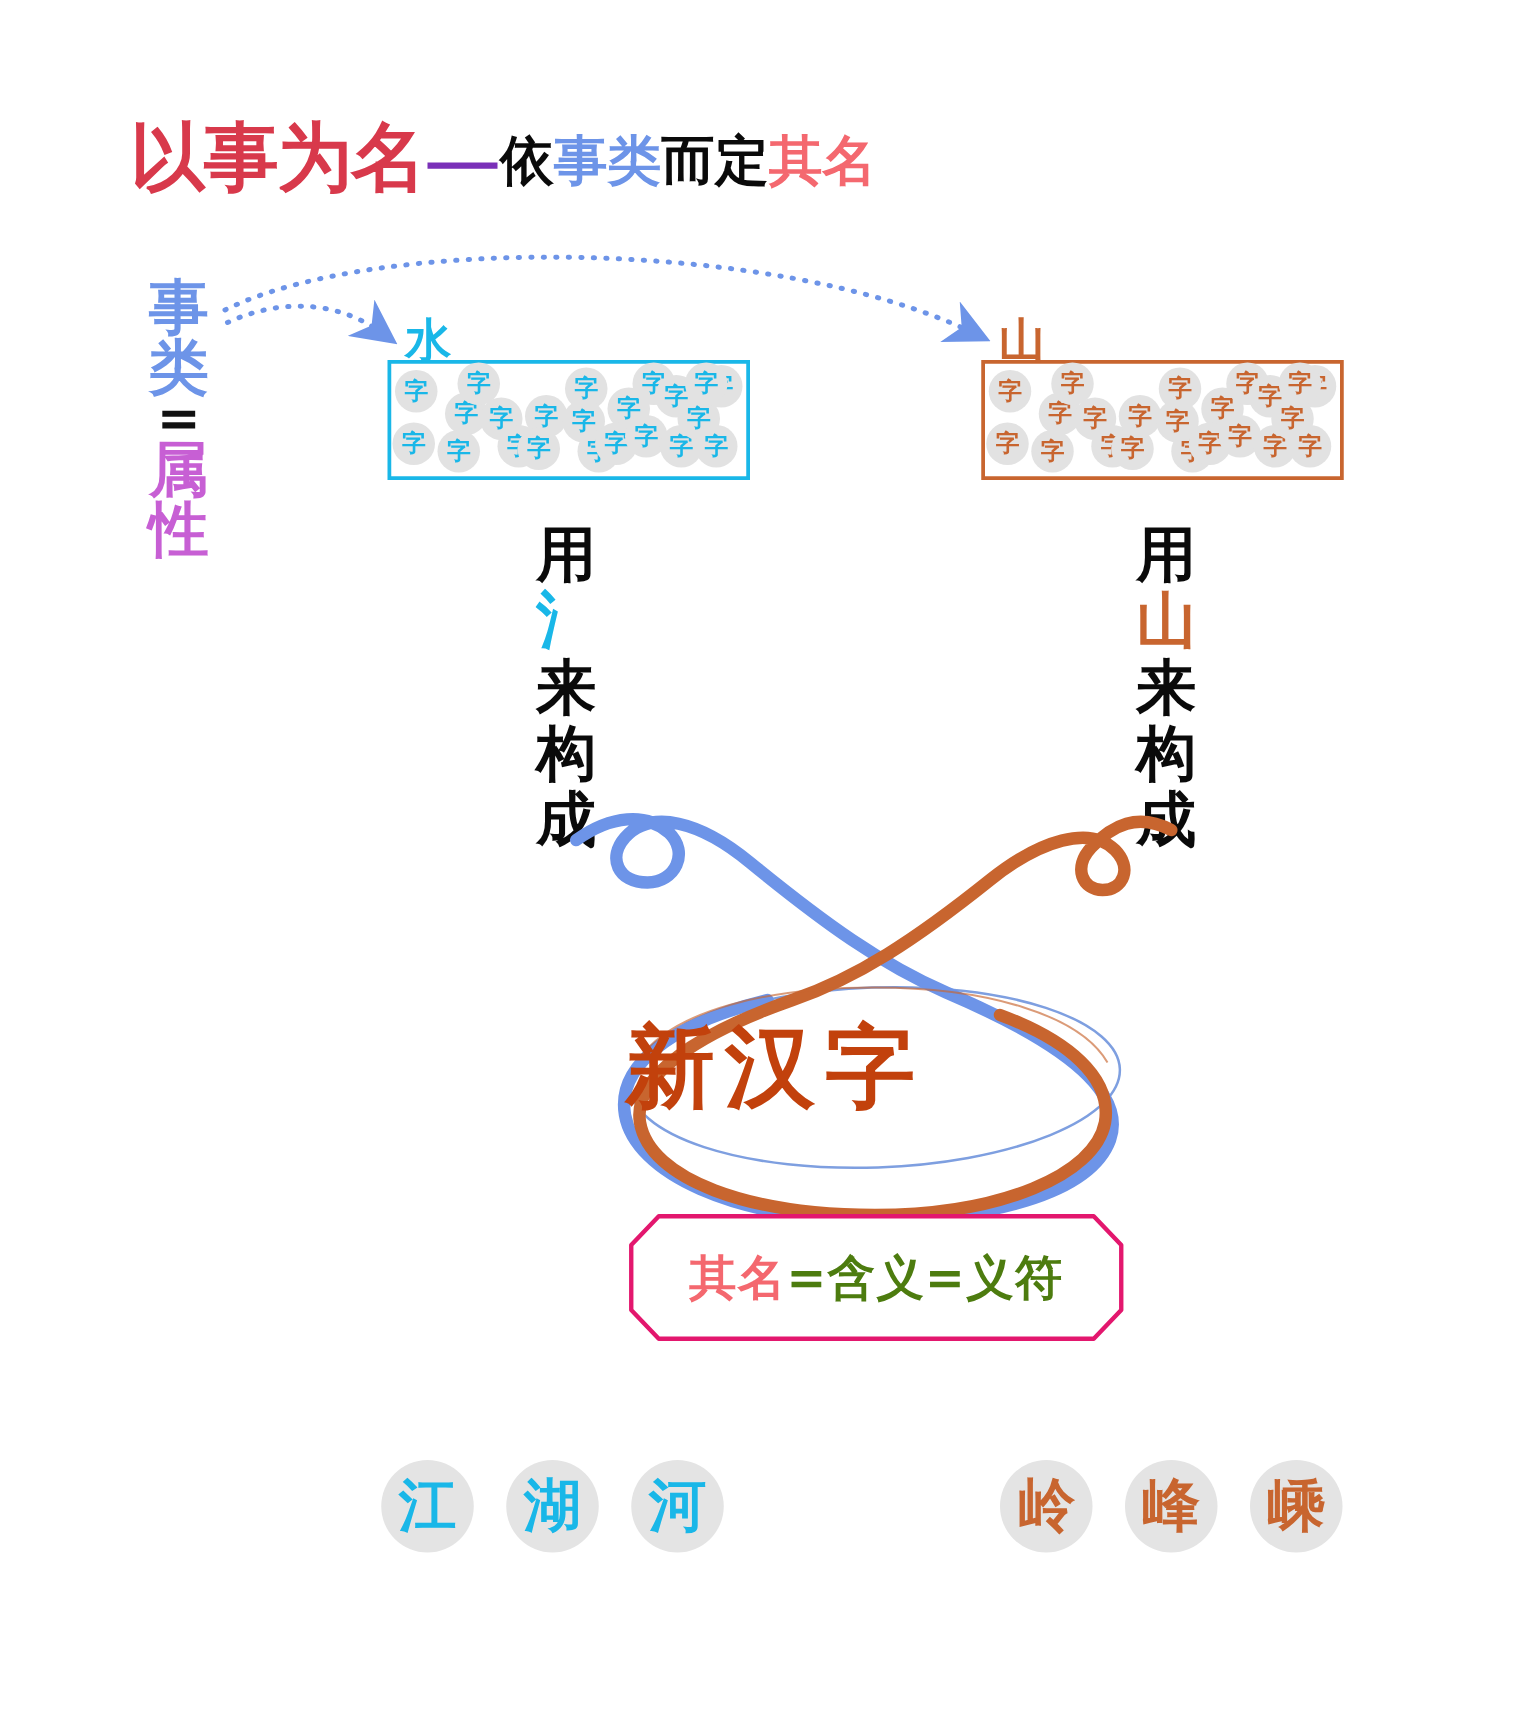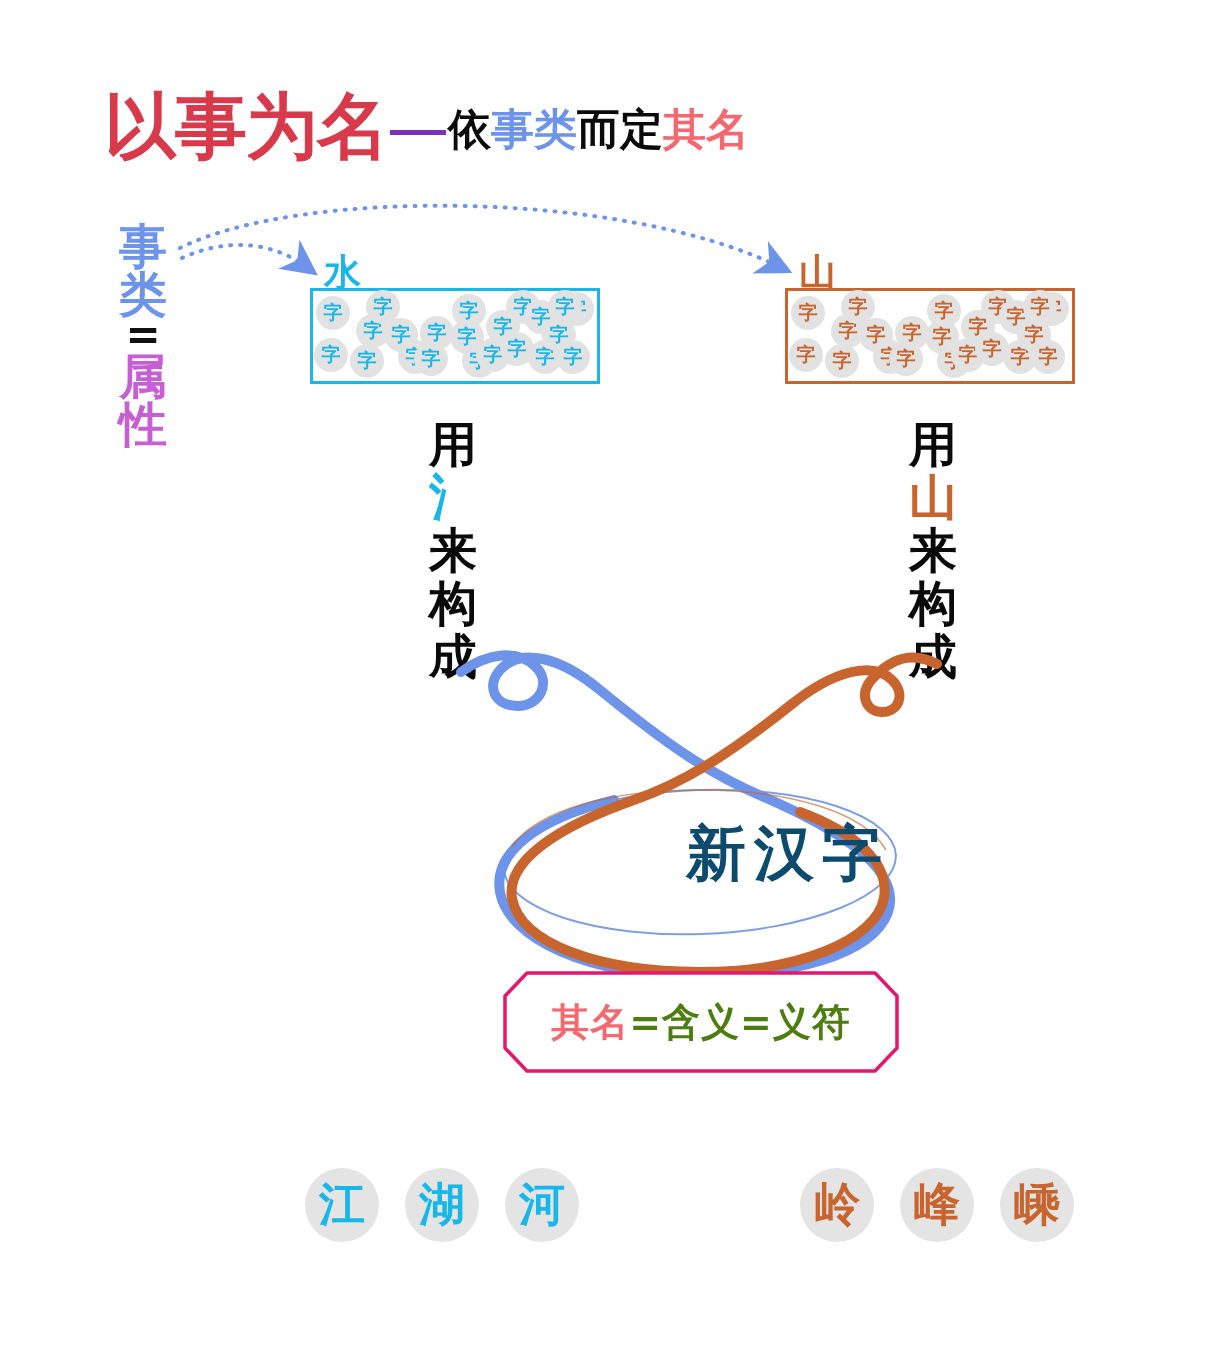--- a/index.html
+++ b/index.html
@@ -27,21 +27,21 @@
     position: absolute;
     left: 104px;
     top: 95px;
     display: flex;
     align-items: flex-end;
     white-space: nowrap;
   }
   #title-main {
     font-family: "DejaVu Serif", serif;
     font-weight: bold;
-    font-size: 72px;
+    font-size: 60px;
     line-height: 62px;
     color: #d8394b;
     letter-spacing: -1px;
   }
   #title-dash {
     display: inline-block;
     width: 56px;
     height: 5px;
     background: #7a30b8;
     margin: 0 2px 22px 2px;
@@ -138,27 +138,27 @@
   .vstack .hl-blue { color: #19b7e8; }
   .vstack .hl-orange { color: #c8652f; }
   .vstack span { display: block; }
 
   
   #result-text {
     position: absolute;
     left: 500px;
     top: 805px;
     width: 390px;
-    text-align: right;
-    font-family: "DejaVu Sans", sans-serif;
-    font-weight: bold;
-    font-size: 60px;
+    text-align: left;
+    font-family: "DejaVu Sans", sans-serif;
+    font-weight: bold;
+    font-size: 72px;
     line-height: 96px;
     letter-spacing: 8px;
-    color: #0c4a6e;
+    color: #c2410c;
     z-index: 5;
   }
 
   
   #def-box {
     position: absolute;
     left: 505px;
     top: 973px;
     width: 392px;
     height: 98px;

